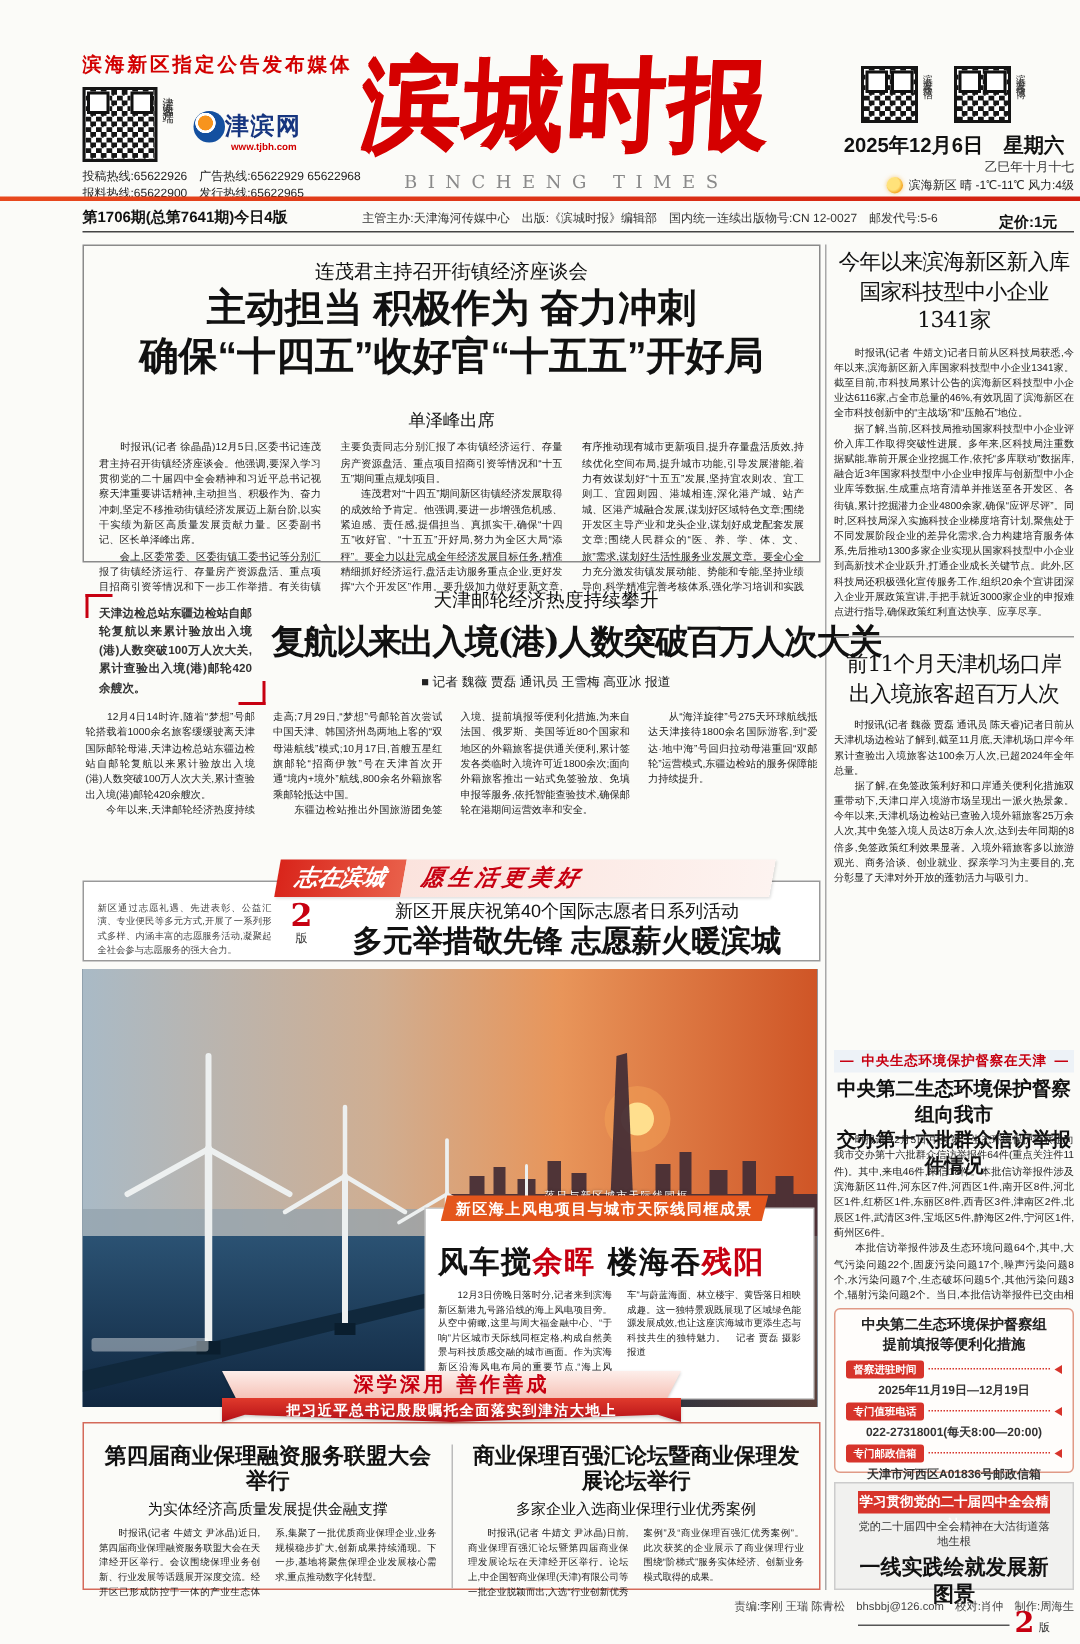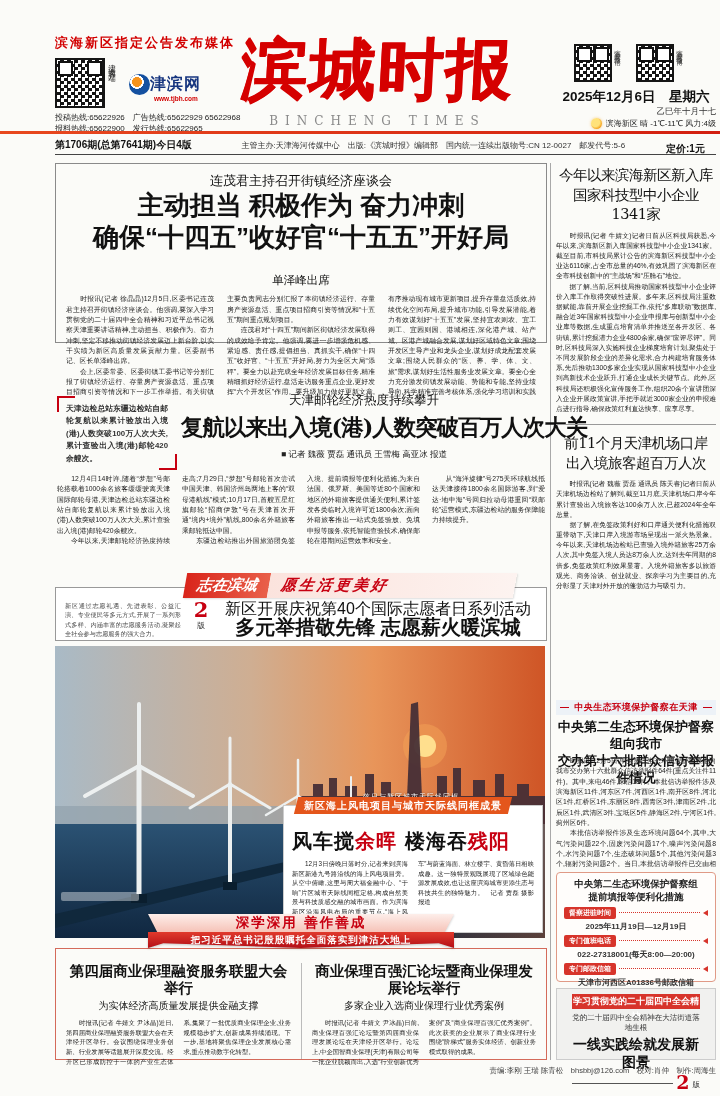--- a/index.html
+++ b/index.html
@@ -24,21 +24,21 @@
   .sun{width:11px;height:11px;border-radius:50%;background:radial-gradient(circle at 40% 40%,#ffe27a 0 45%,#f5a623 70%,#f08c1d 100%);box-shadow:0 0 3px #f5a62388}
   .rule-orange{left:0;top:131px;width:720px;height:2.5px;background:linear-gradient(90deg,#e8491e,#d21f10)}
   .info-row{left:55px;top:138px;width:610px;display:flex;align-items:baseline;gap:10px}
   .info-issue{font-size:10px;font-weight:bold;white-space:nowrap}
   .info-pub{flex:1;font-size:8px;color:#333;text-align:center;white-space:nowrap}
   .info-price{font-size:10px;font-weight:bold;white-space:nowrap}
   .rule-thin{left:55px;top:154px;width:661px;height:1px;background:#444}
   
   .vdiv{left:550px;top:163px;width:1px;height:897px;background:#a8a8a8}
   
-  .lead-box{left:55px;top:163px;width:492px;height:180px;border:1px solid #8a8a8a;padding:8px 10px 6px}
+  .lead-box{left:55px;top:163px;width:492px;height:212px;border:1px solid #8a8a8a;padding:8px 10px 6px}
   .kicker{font-size:13px;color:#111}
   .lead-h{font-size:26px;font-weight:900;letter-spacing:0;line-height:1.22}
   .deck{font-size:11.5px;margin-top:20px}
   .body-sm{font-size:6.8px;line-height:1.52;color:#222;white-space:pre-line;overflow:hidden}
   .lead-body{margin-top:6px;height:112px;column-count:3;column-gap:13px}
   
   .cruise{left:55px;top:392px;width:492px;height:182px}
   .quote-box{position:absolute;left:2px;top:4px;width:120px;height:74px;padding:7px 9px;font-size:7.8px;font-weight:bold;color:#333;line-height:1.6;text-align:justify}
   .quote-box:before{content:"";position:absolute;left:0;top:0;width:16px;height:14px;border-left:2.5px solid #c70011;border-top:2.5px solid #c70011}
   .quote-box:after{content:"";position:absolute;right:0;bottom:0;width:16px;height:14px;border-right:2.5px solid #c70011;border-bottom:2.5px solid #c70011}
@@ -50,21 +50,21 @@
   
   .vol{left:55px;top:577px;width:492px;height:64px}
   .vol-box{position:absolute;left:0;top:10px;right:0;bottom:0;border:1px solid #999;background:#fff}
   .vol-banner{position:absolute;left:130px;top:-4px;width:330px;height:25px;display:flex;align-items:center;transform:skewX(-10deg);box-shadow:1px 1px 2px #0002}
   .vol-banner .seg1{background:linear-gradient(90deg,#d9251b,#e9604a);color:#fff;height:100%;display:flex;align-items:center;padding:0 12px;font-weight:900;font-size:15px;font-family:"DejaVu Serif",serif;font-style:italic}
   .vol-banner .seg2{background:linear-gradient(90deg,#fbe3dd,#fdf3f0);color:#c70011;height:100%;flex:1;display:flex;align-items:center;padding:0 12px;font-weight:900;font-size:15px;font-family:"DejaVu Serif",serif;font-style:italic;letter-spacing:3px}
   .vol-note{position:absolute;left:10px;top:24px;width:116px;font-size:6.2px;color:#444;line-height:1.5;text-align:justify}
   .vol-page{position:absolute;left:134px;top:24px;width:24px;text-align:center}
   .vol-page .n{font-family:"DejaVu Serif",serif;font-size:21px;font-weight:900;color:#c70011;line-height:.9}
   .vol-page .l{font-size:8px;color:#333}
-  .vol-kicker{position:absolute;left:162px;top:22px;width:322px;text-align:center;font-size:16px}
+  .vol-kicker{position:absolute;left:162px;top:22px;width:322px;text-align:center;font-size:12px}
   .vol-h{position:absolute;left:162px;top:37px;width:322px;text-align:center;font-size:20px;font-weight:900}
   
   .photo{left:55px;top:646px;width:490px;height:292px;overflow:hidden;background:#23405a}
   .onphoto{position:absolute;left:308px;top:146px;font-size:7px;color:#fff;text-shadow:0 0 2px #000a;letter-spacing:1px}
   .watermark{position:absolute;left:6px;top:246px;width:78px;height:9px;background:rgba(255,255,255,.4);border-radius:2px;font-size:5px;color:#fff;overflow:hidden;text-align:center;line-height:9px}
   .cap-card{position:absolute;left:229px;top:160px;width:258px;height:126px;background:#fff;box-shadow:0 0 0 1px #ccc;padding:10px 8px 4px}
   .cap-banner{position:absolute;left:12px;top:-9px;width:214px;height:17px;background:#e4561c;transform:skewX(-14deg);display:flex;align-items:center;justify-content:center}
   .cap-banner span{transform:skewX(14deg);color:#fff;font-weight:bold;font-size:10px;letter-spacing:1px}
   .cap-title{font-family:"DejaVu Serif",serif;font-weight:900;font-size:20px;margin-top:12px;letter-spacing:1px}
   .cap-body{margin-top:4px;column-count:2;column-gap:10px;height:72px;font-size:6.3px}

